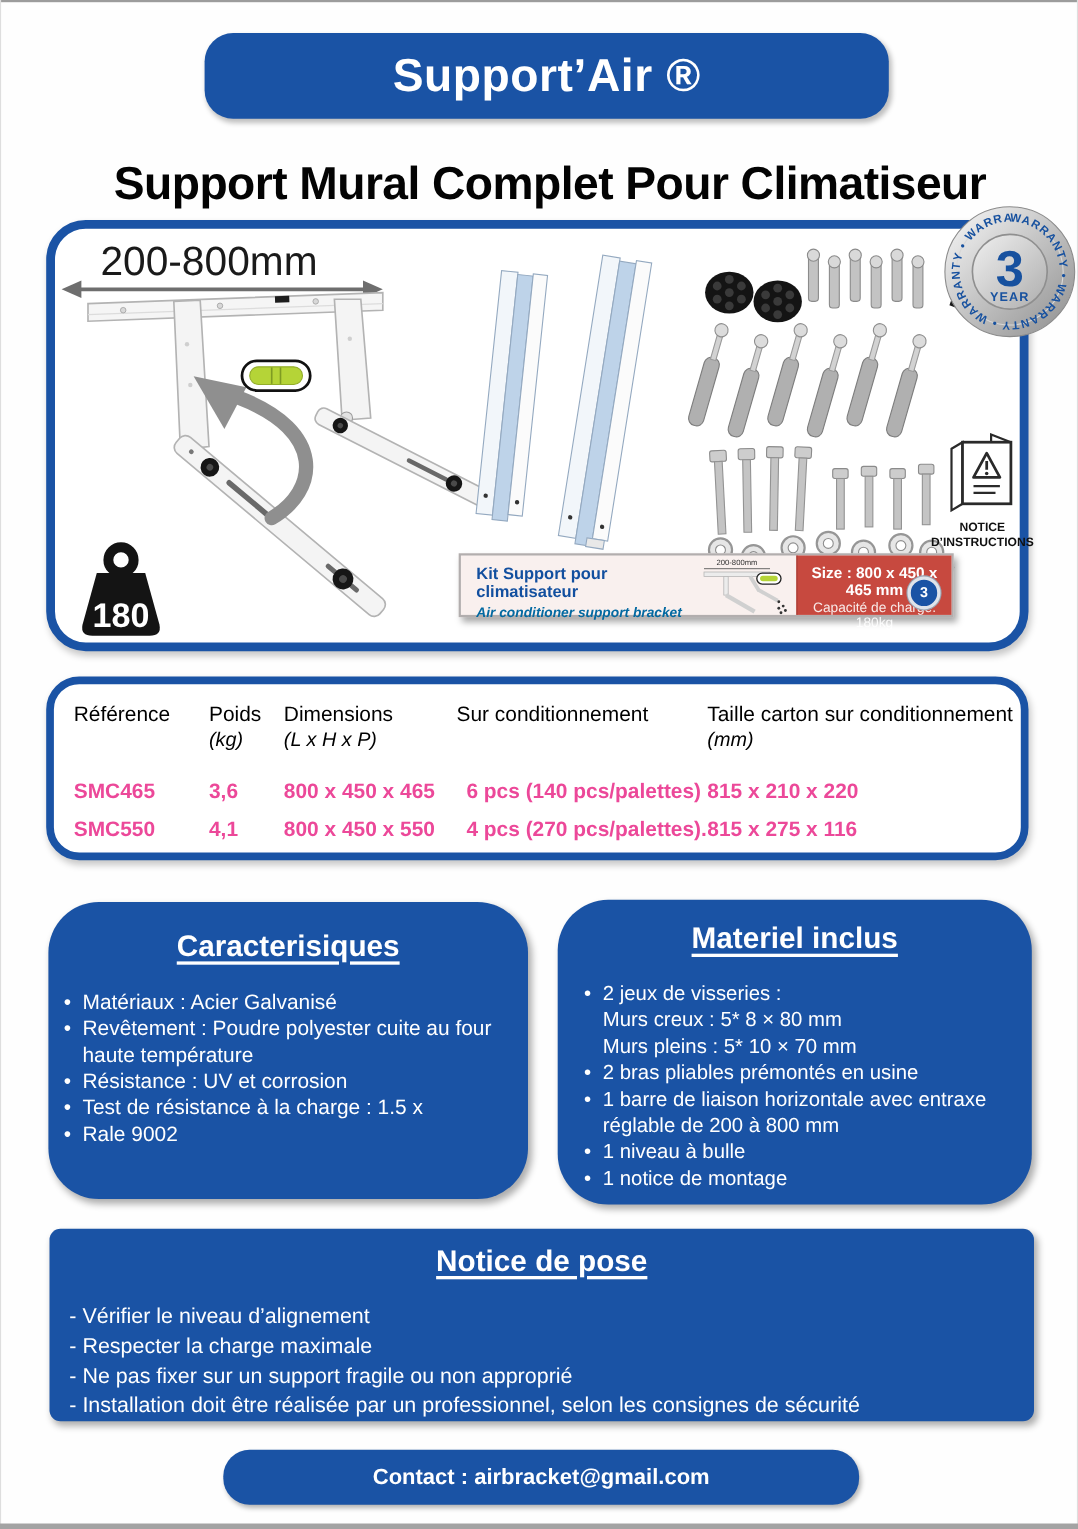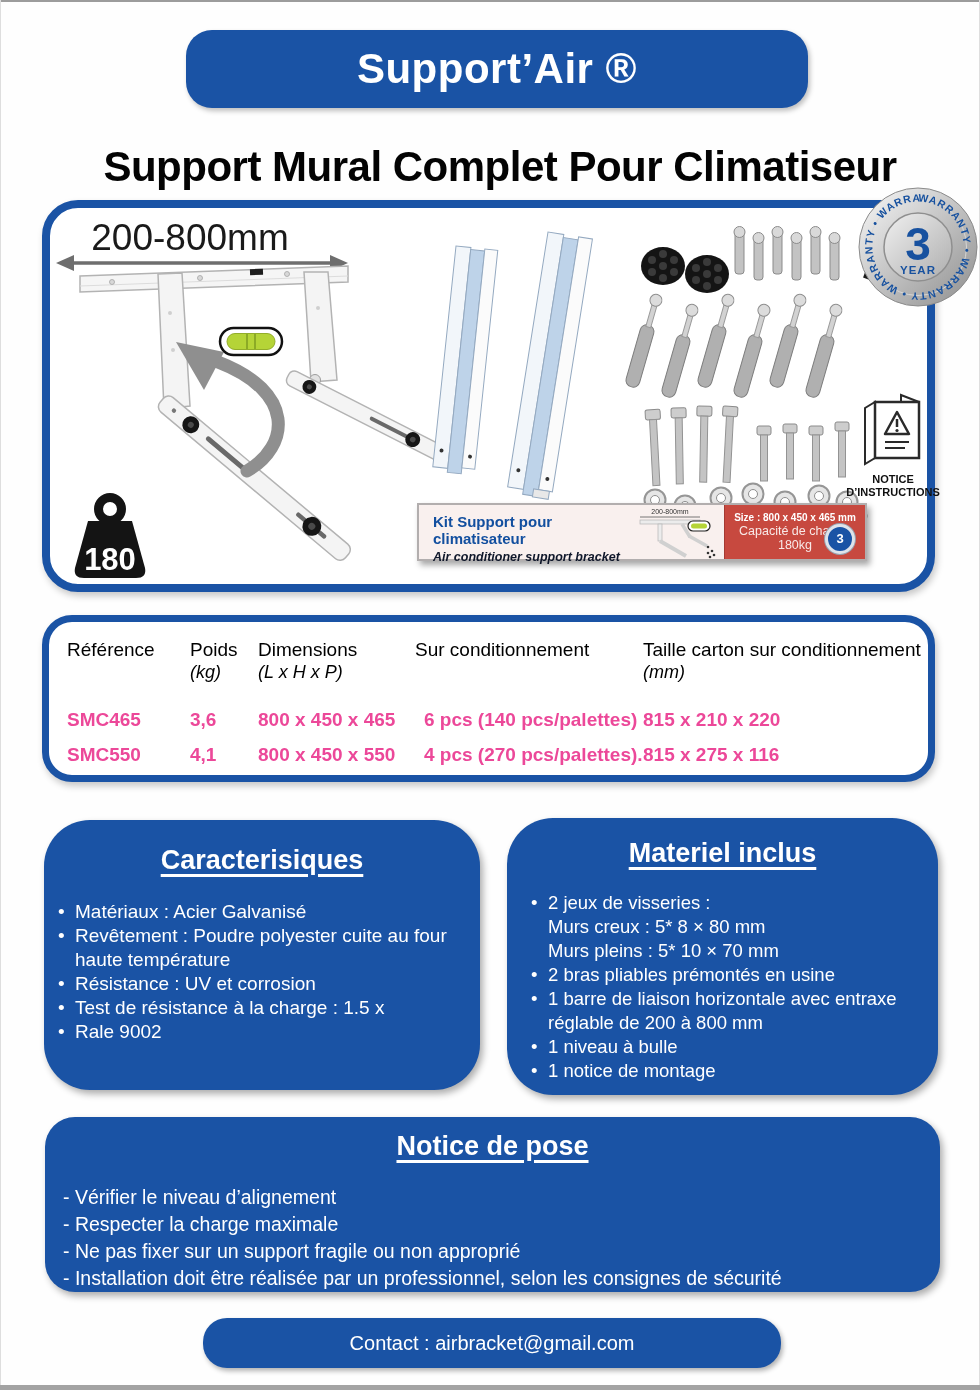--- a/index.html
+++ b/index.html
@@ -21,25 +21,25 @@
   .hero-panel{position:absolute;left:42px;top:200px;width:893px;height:392px;background:#fff;
       border:8px solid #1a53a5;border-radius:36px;box-sizing:border-box;
       box-shadow:2px 4px 7px rgba(0,0,0,.22);}
   .hero-art{position:absolute;inset:0;width:877px;height:376px;}
 
   .kit-label{position:absolute;left:417px;top:503px;width:450px;height:58px;background:#f9f0ee;
       border:2px solid #b2aeae;box-sizing:border-box;display:flex;
       box-shadow:3px 4px 6px rgba(0,0,0,.35);}
   .kl-text{width:205px;padding:8px 0 0 14px;box-sizing:border-box;}
   .kl-title{font-size:15px;font-weight:700;color:#124f9f;line-height:17px;}
-  .kl-sub{font-size:12.5px;font-style:italic;font-weight:700;color:#0f172a;margin-top:3px;}
+  .kl-sub{font-size:12.5px;font-style:italic;font-weight:700;color:#0369a1;margin-top:3px;}
   .kl-art{width:100px;height:54px;}
   .kl-red{position:relative;flex:1;background:#c7493f;border-left:1px solid #a53a32;
       text-align:center;padding-top:7px;box-sizing:border-box;}
-  .kl-size{font-size:10px;font-weight:700;color:#fff;}
+  .kl-size{font-size:14px;font-weight:700;color:#fff;}
   .kl-cap{font-size:12.5px;color:rgba(255,255,255,.88);margin-top:1px;}
   .kl-badge{position:absolute;right:10px;bottom:5px;width:24px;height:24px;border-radius:50%;
       background:#1a53a5;border:3px solid #dfe3ea;box-shadow:0 0 0 1px #98a2b0;
       color:#fff;font-size:13px;font-weight:700;line-height:24px;text-align:center;}
 
   .warranty-badge{position:absolute;left:857px;top:186px;width:122px;height:122px;}
 
   .notice-icon-wrap{position:absolute;left:838px;top:392px;width:110px;text-align:center;}
   .notice-caption{font-size:11px;font-weight:700;color:#101010;line-height:13px;margin-top:3px;}
 
@@ -50,37 +50,37 @@
       grid-template-columns:123px 68px 157px 228px auto;}
   .sh{font-size:19px;color:#000;height:62px;line-height:23px;}
   .sh em{display:block;font-style:italic;font-size:18px;}
   .sd{font-weight:700;font-size:19px;line-height:32px;white-space:nowrap;color:#ec4899;}
   .sd.c4{padding-left:9px;}
 
   .box{position:absolute;background:#1a53a5;color:#fff;
       box-shadow:3px 4px 7px rgba(0,0,0,.32);}
   .box-carac{left:44px;top:820px;width:436px;height:270px;border-radius:46px;}
   .box-materiel{left:507px;top:818px;width:431px;height:277px;border-radius:46px;}
-  .box-notice{left:45px;top:1117px;width:895px;height:175px;border-radius:30px;}
+  .box-notice{left:45px;top:1117px;width:895px;height:175px;border-radius:10px;}
   .box-title{margin:0;text-align:center;font-weight:700;color:#fff;}
   .box-carac .box-title{padding-top:25px;font-size:27px;}
   .box-materiel .box-title{padding-top:20px;font-size:27px;}
   .box-notice .box-title{padding-top:14px;font-size:27px;}
   .box-title .u{text-decoration:underline;text-underline-offset:5px;text-decoration-thickness:2.5px;}
 
   ul.blist{list-style:none;margin:0;padding:0;}
   .box-carac ul.blist{margin:24px 10px 0 14px;font-size:19px;line-height:24px;}
   .box-materiel ul.blist{margin:22px 8px 0 24px;font-size:18.5px;line-height:24px;}
   ul.blist li{position:relative;padding-left:17px;}
   ul.blist li::before{content:"\2022";position:absolute;left:0;}
   ul.blist li.sub::before{content:"";}
   ul.plainlist{list-style:none;margin:22px 20px 0 18px;padding:0;font-size:19.5px;line-height:27px;}
 
   .contact-pill{position:absolute;left:203px;top:1318px;width:578px;height:50px;background:#1a53a5;
-      border-radius:24px;color:#fff;font-size:20px;font-weight:400;text-align:center;
+      border-radius:24px;color:#fff;font-size:20px;font-weight:700;text-align:center;
       line-height:50px;box-shadow:2px 3px 5px rgba(0,0,0,.3);}
 </style>
 </head>
 <body>
 
 <div class="page">
   <div class="edge-top"></div>
   <div class="edge-left"></div>
   <div class="edge-right"></div>
 

